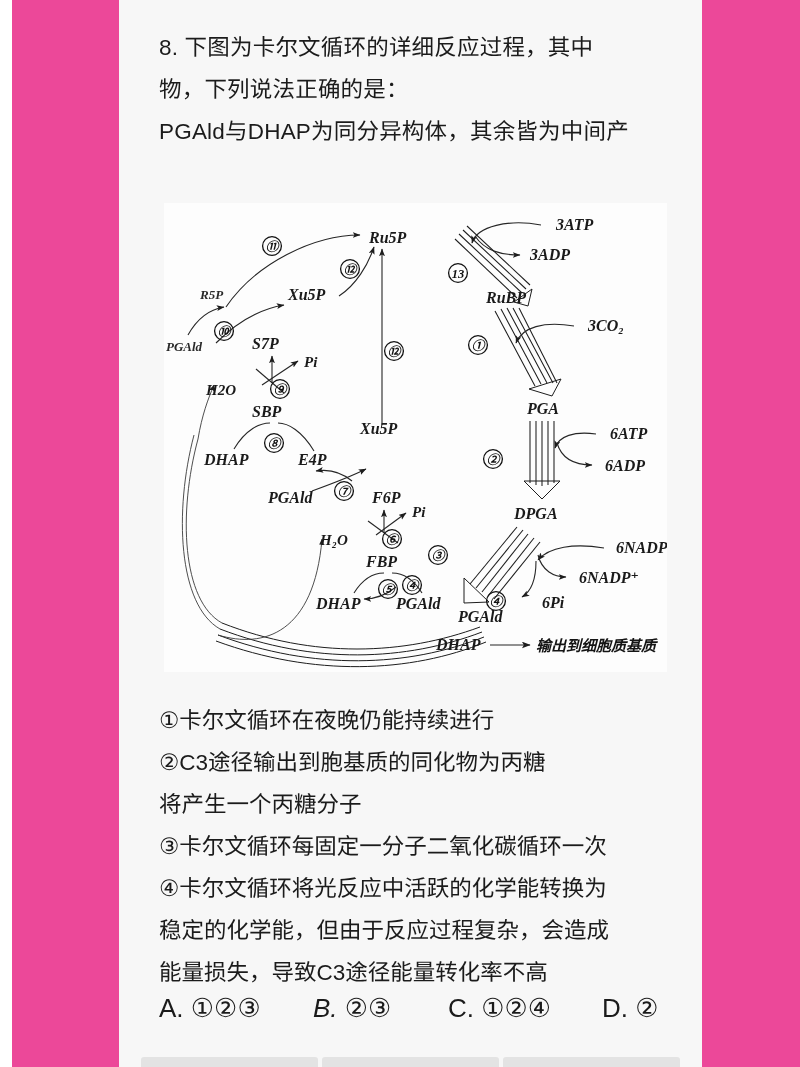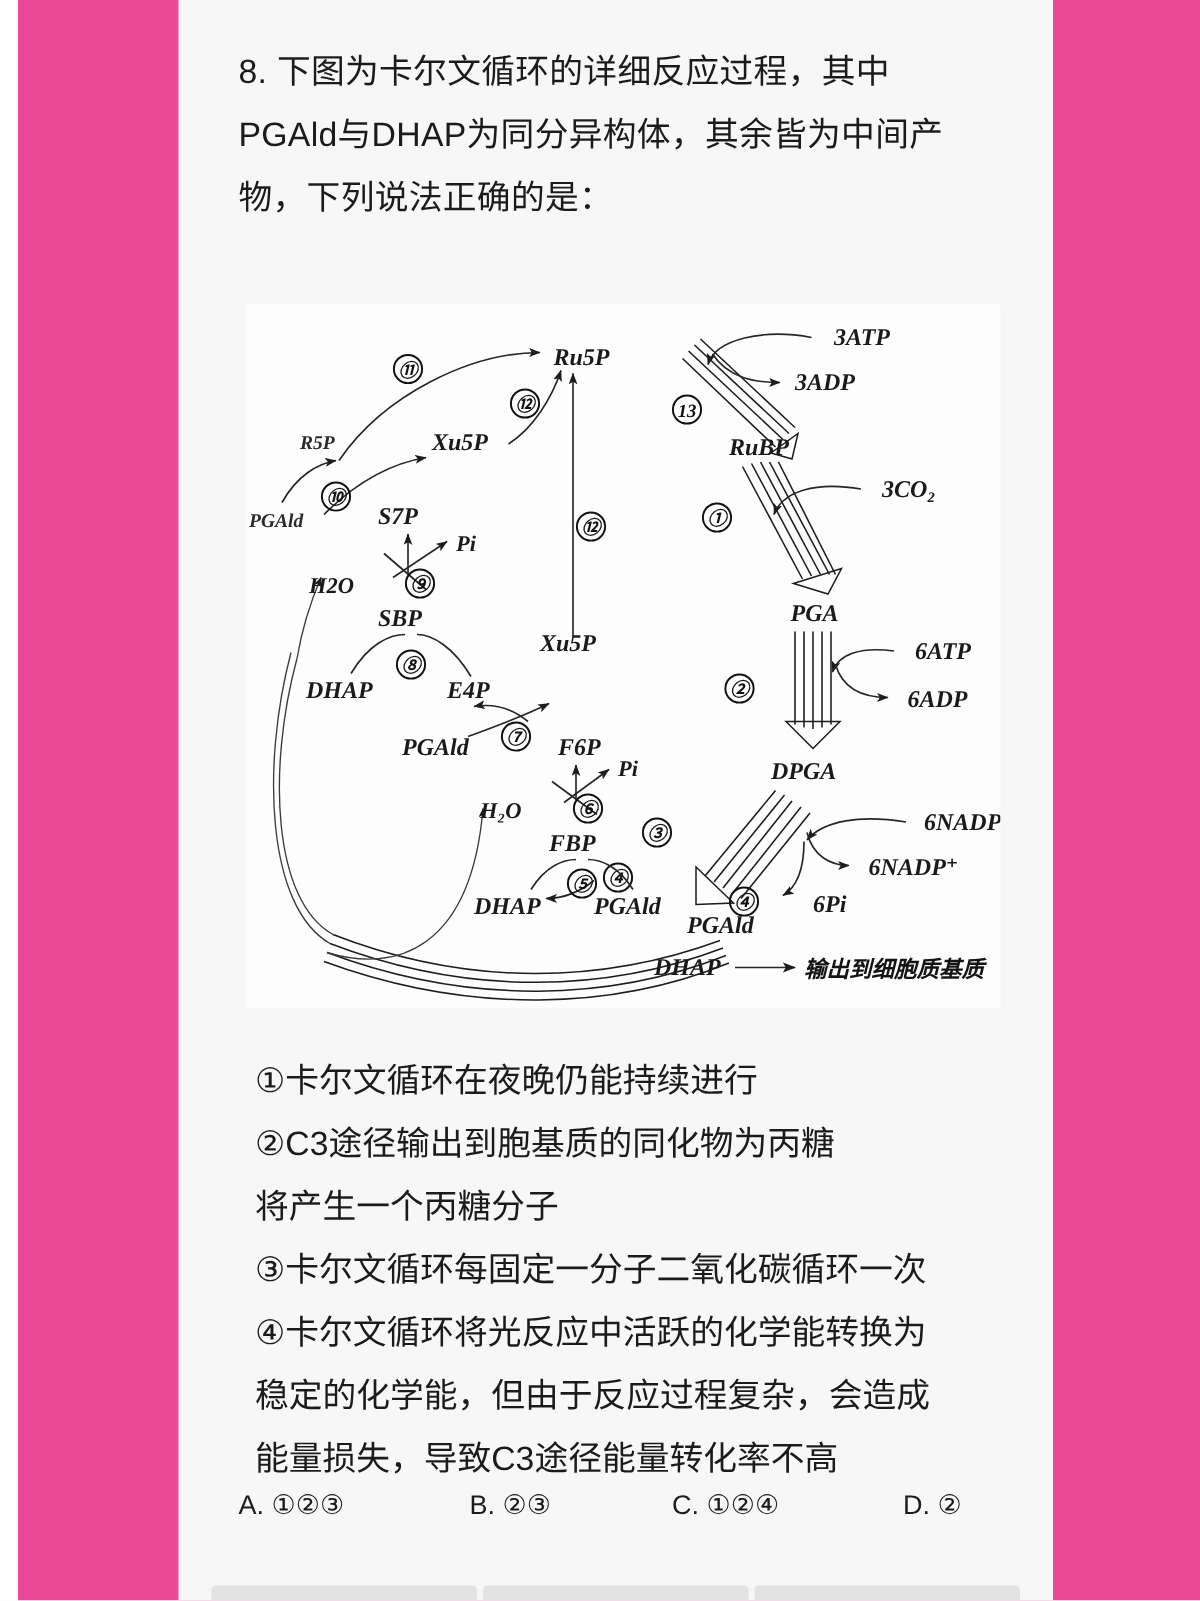--- a/index.html
+++ b/index.html
@@ -64,65 +64,65 @@
     font-weight:700;
     fill:#141414;
   }
   .ln{stroke:#1d1d1d;fill:none;}
   .ln-thin{stroke:#262626;fill:none;stroke-width:1.1;}
   .ln-hair{stroke:#3a3a3a;fill:none;stroke-width:0.9;}
   .circ{stroke:#111;fill:none;stroke-width:1.3;}
   
   #statements{
     position:absolute;
-    left:147px;top:700px;width:520px;margin-left:11px;
+    left:147px;top:700px;width:520px;
   }
   .stline{
     font-size:22.5px;
     line-height:42px;
     color:#1b1b1b;
     white-space:pre;
   }
   
   #options{
     position:absolute;
     left:147px;top:993px;width:520px;
     height:34px;
   }
   .opt{
     position:absolute;
-    font-size:18px;
+    font-size:26px;
     color:#1b1b1b;
     white-space:pre;
     top:0;
   }
   #opt-a{left:0px;}
-  #opt-b{left:154px;}
+  #opt-b{left:154px;font-style:italic;}
   #opt-c{left:289px;}
   #opt-d{left:443px;}
   
   #bottom-bar{
     position:absolute;left:107px;top:1057px;width:583px;height:10px;
     display:flex;gap:4px;padding:0 22px;box-sizing:border-box;
   }
   #bottom-bar > div{
     flex:1;background:#e3e3e3;border-radius:3px 3px 0 0;
   }
 </style>
 </head>
 <body>
 
 <div id="page">
 
   <div id="content-pane"></div>
 
   <div id="question-block">
     <div class="qline">8. 下图为卡尔文循环的详细反应过程，其中</div>
+    <div class="qline">物，下列说法正确的是：</div>
     <div class="qline">PGAld与DHAP为同分异构体，其余皆为中间产</div>
-    <div class="qline">物，下列说法正确的是：</div>
   </div>
 
   <div id="figure-panel">
     <svg width="503" height="469" viewBox="0 0 503 469" xmlns="http://www.w3.org/2000/svg">
       <defs>
         <marker id="ah" markerWidth="9" markerHeight="9" refX="7.4" refY="3.1" orient="auto">
           <path d="M0,0 L8,3.1 L0,6.2 L1.8,3.1 Z" fill="#1d1d1d"></path>
         </marker>
         <marker id="ahs" markerWidth="8" markerHeight="8" refX="6.6" refY="2.7" orient="auto">
           <path d="M0,0 L7,2.7 L0,5.4 L1.6,2.7 Z" fill="#1d1d1d"></path>

